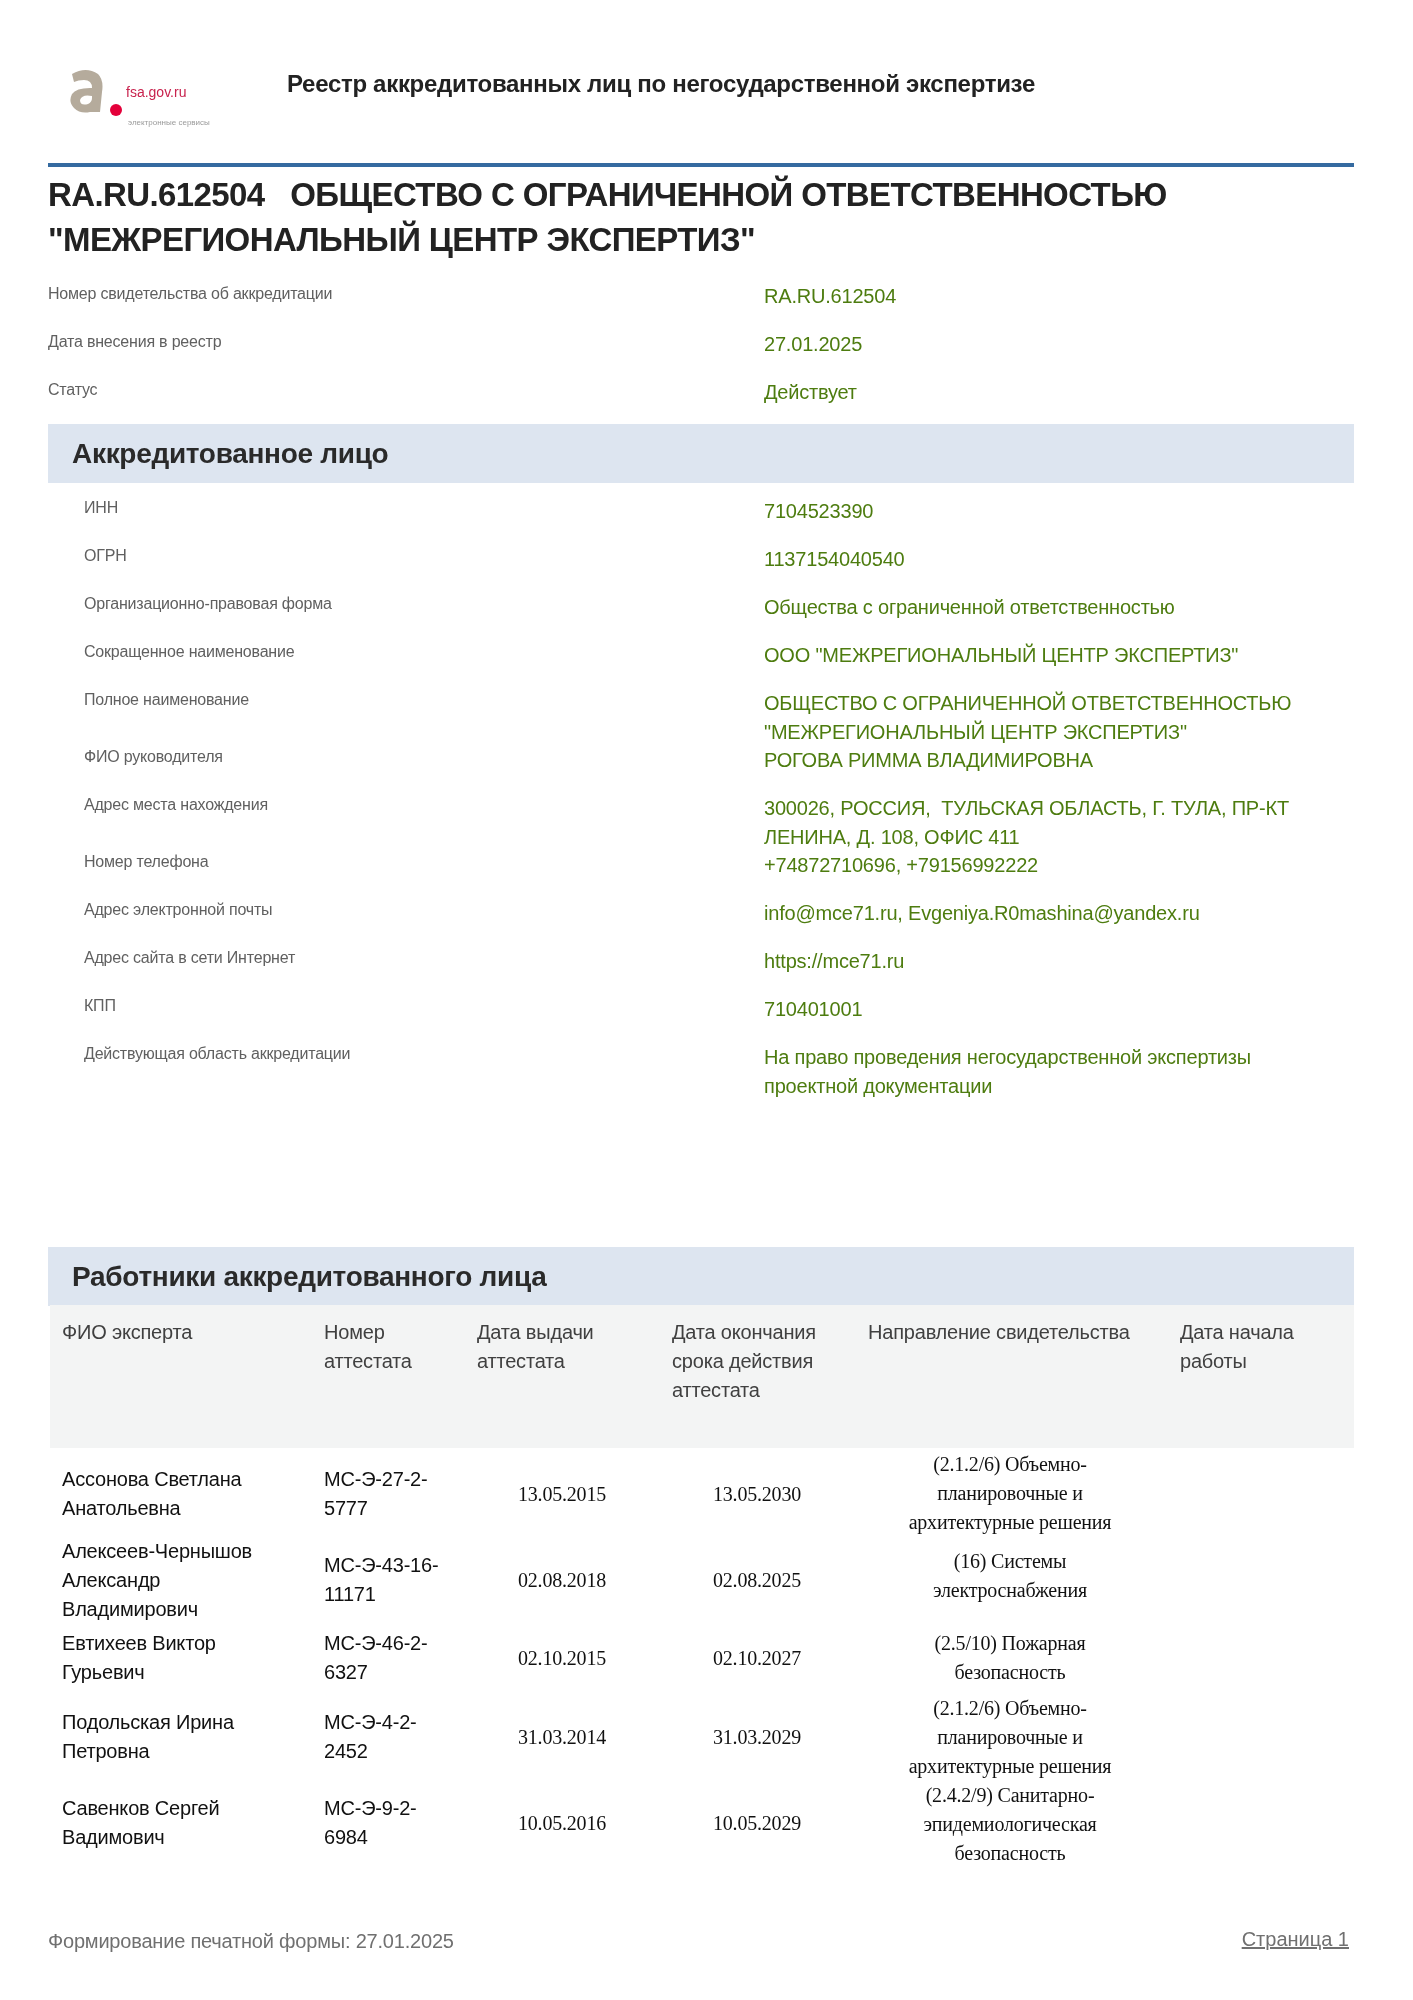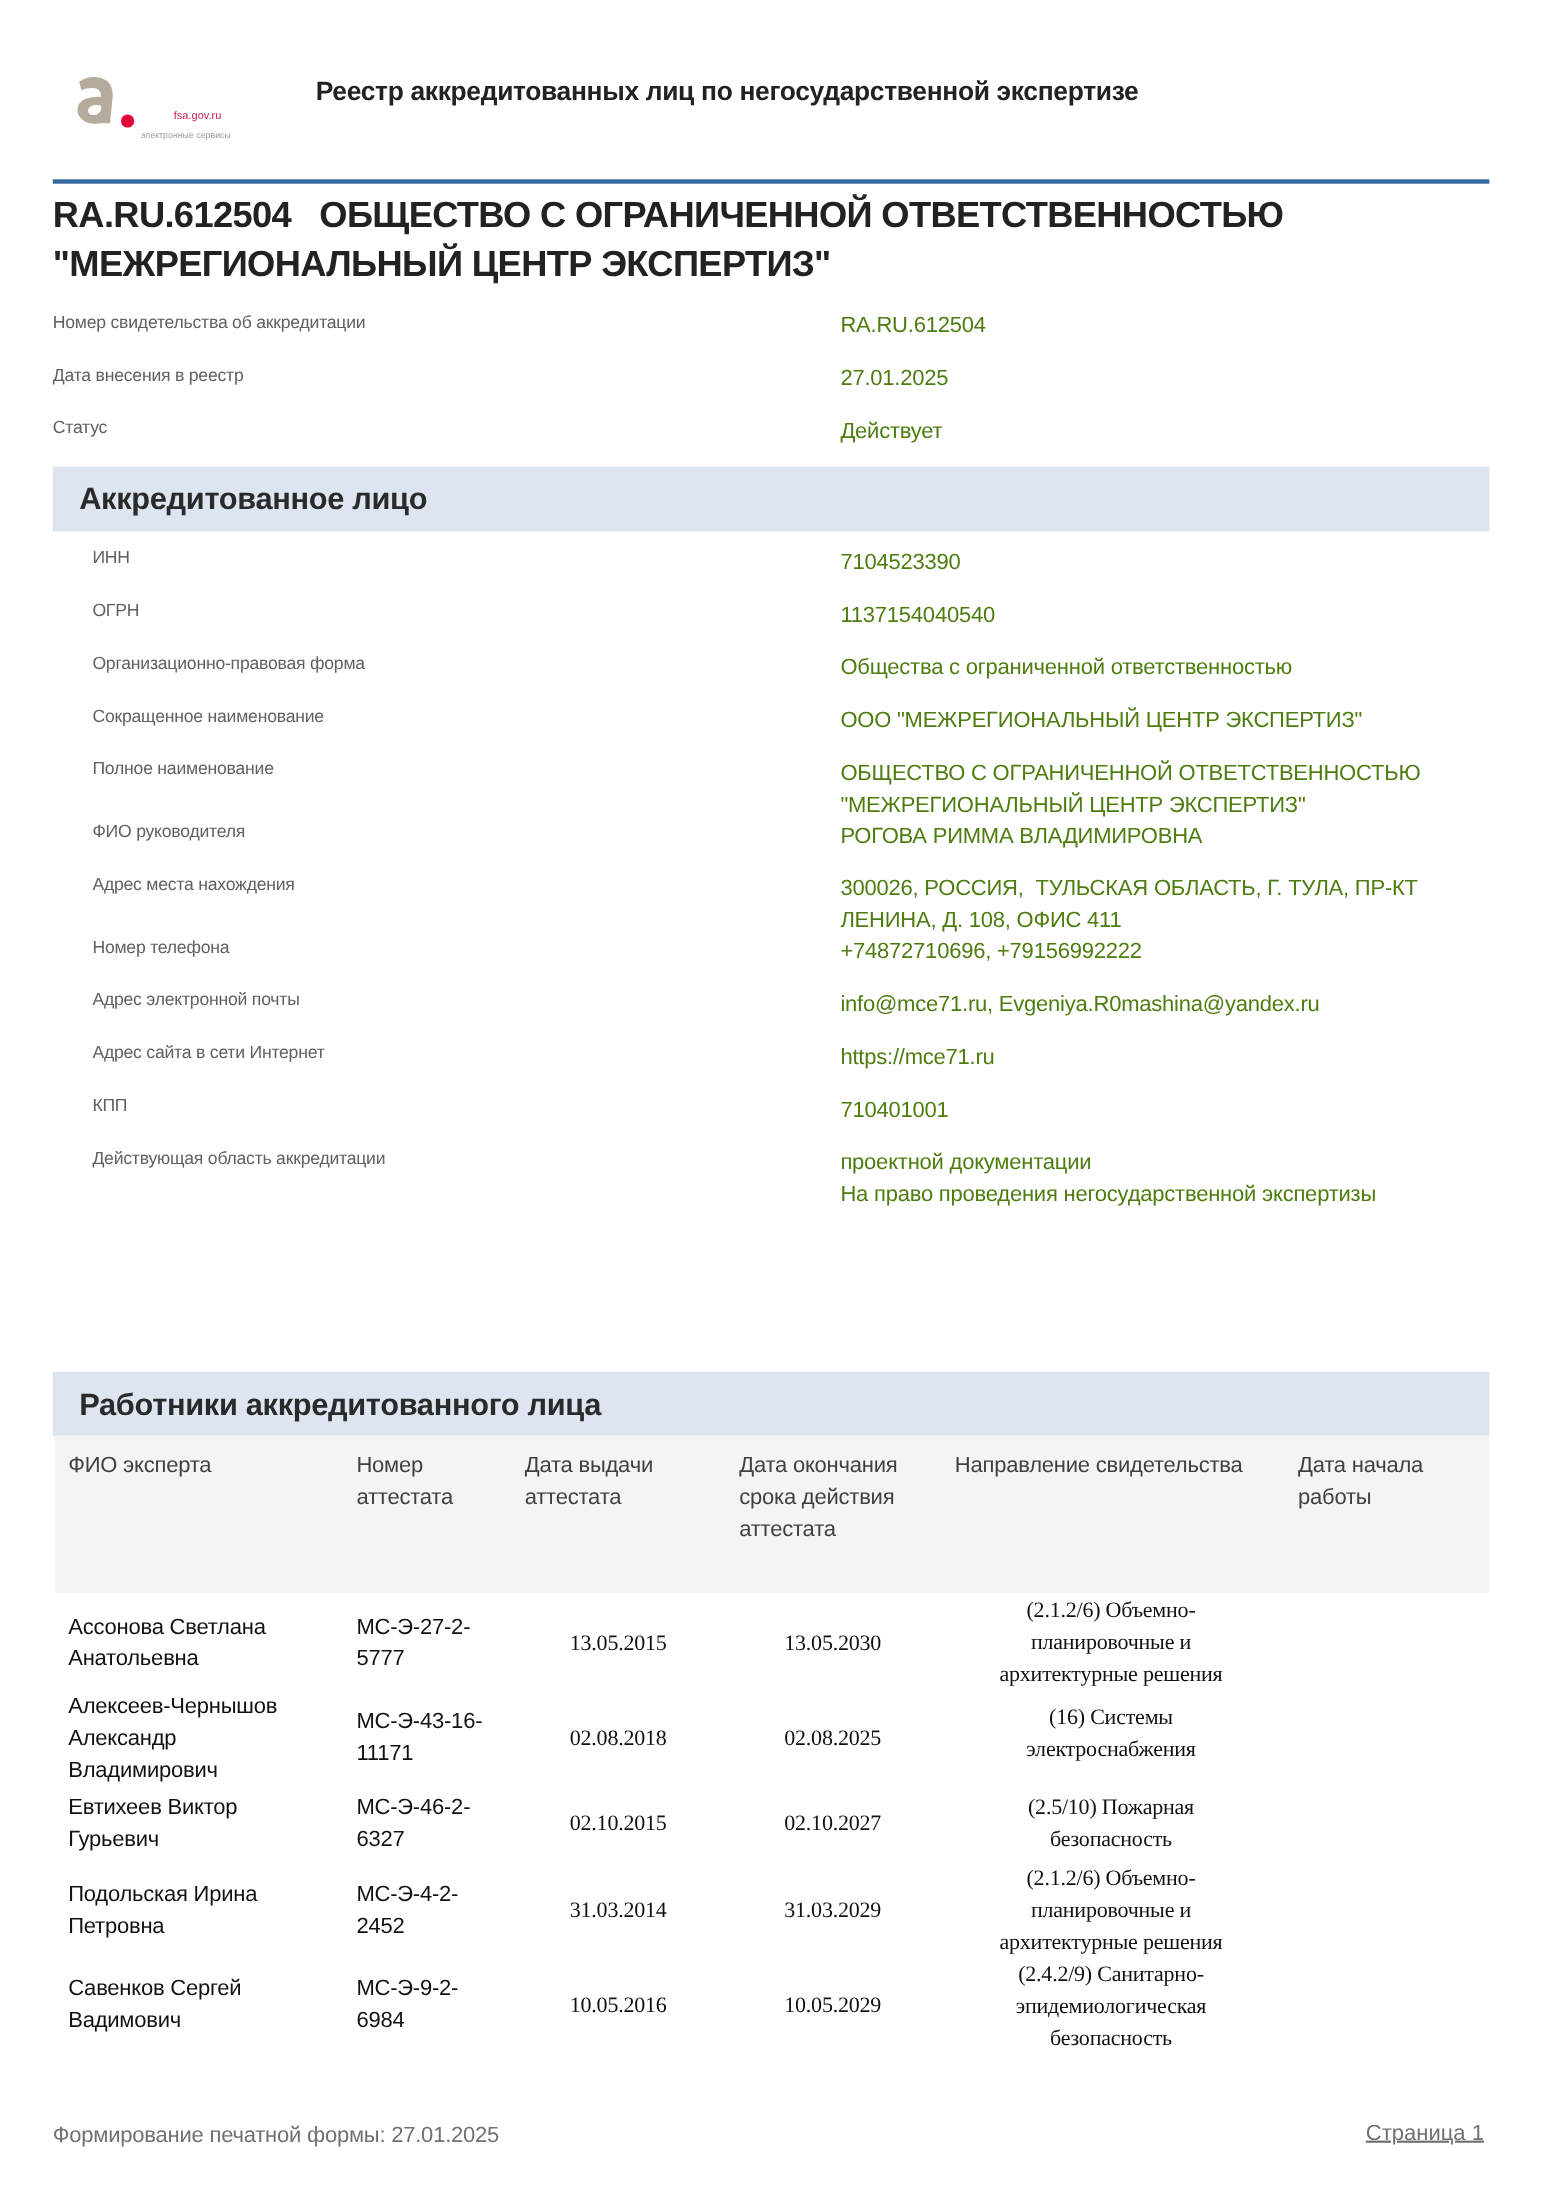--- a/index.html
+++ b/index.html
@@ -3,21 +3,21 @@
 <meta charset="utf-8">
 <style>
   html, body { margin: 0; padding: 0; background: #ffffff; }
   body { width: 1413px; height: 2000px; position: relative; overflow: hidden;
          font-family: "Liberation Sans", "DejaVu Sans", sans-serif; color: #1a1a1a; }
   .abs { position: absolute; }
   
   .logo { left: 66px; top: 64px; width: 200px; height: 64px; }
   .logo-mark { position: absolute; left: 0; top: 4px; width: 40px; height: 48px; }
   .logo-dot { position: absolute; left: 44px; top: 40px; width: 12px; height: 12px; border-radius: 50%; background: #e4003a; }
-  .logo-site { position: absolute; left: 60px; top: 36px; font-size: 10px; color: #c8224d; letter-spacing: 0; margin-left: 32px; }
+  .logo-site { position: absolute; left: 60px; top: 20px; font-size: 14px; color: #c8224d; letter-spacing: 0; }
   .logo-sub { position: absolute; left: 62px; top: 54px; font-size: 8px; color: #9a9a9a; white-space: nowrap; }
   .registry-title { left: 287px; top: 70px; font-size: 24px; font-weight: bold; color: #222; white-space: nowrap; letter-spacing: -0.3px; }
   .blue-rule { left: 48px; top: 163px; width: 1306px; height: 4px; background: #356aa0; }
   .doc-title { left: 48px; top: 172px; width: 1306px; font-size: 33px; font-weight: bold; line-height: 45px; color: #222; letter-spacing: -0.6px; }
   .row-label { font-size: 16px; color: #606060; white-space: nowrap; letter-spacing: -0.2px; }
   .row-value { font-size: 20px; color: #4d7c0f; line-height: 29px; letter-spacing: -0.2px; }
   .section-bar { left: 48px; width: 1306px; height: 59px; background: #dde5f0; }
   .section-title { position: absolute; left: 24px; top: 0; line-height: 59px; font-size: 28px; font-weight: bold; color: #2a2a2a; letter-spacing: -0.3px; }
   .thead-band { left: 50px; top: 1305px; width: 1304px; height: 143px; background: #f3f4f4; }
   .th { font-size: 20px; color: #404040; line-height: 29px; letter-spacing: -0.2px; }
@@ -103,22 +103,22 @@
   <div class="abs row-value" style="left:764px;top:899px">
     <div>info@mce71.ru, Evgeniya.R0mashina@yandex.ru</div>
   </div>
   <div class="abs row-value" style="left:764px;top:947px">
     <div>https://mce71.ru</div>
   </div>
   <div class="abs row-value" style="left:764px;top:995px">
     <div>710401001</div>
   </div>
   <div class="abs row-value" style="left:764px;top:1043px">
+    <div>На право проведения негосударственной экспертизы</div>
     <div>проектной документации</div>
-    <div>На право проведения негосударственной экспертизы</div>
   </div>
 </div>
 
 <div class="abs section-bar" style="top:1247px">
   <div class="section-title">Работники аккредитованного лица</div>
 </div>
 
 <div class="abs thead-band"></div>
 <div>
   <div class="abs th" style="left:62px;top:1318px">

